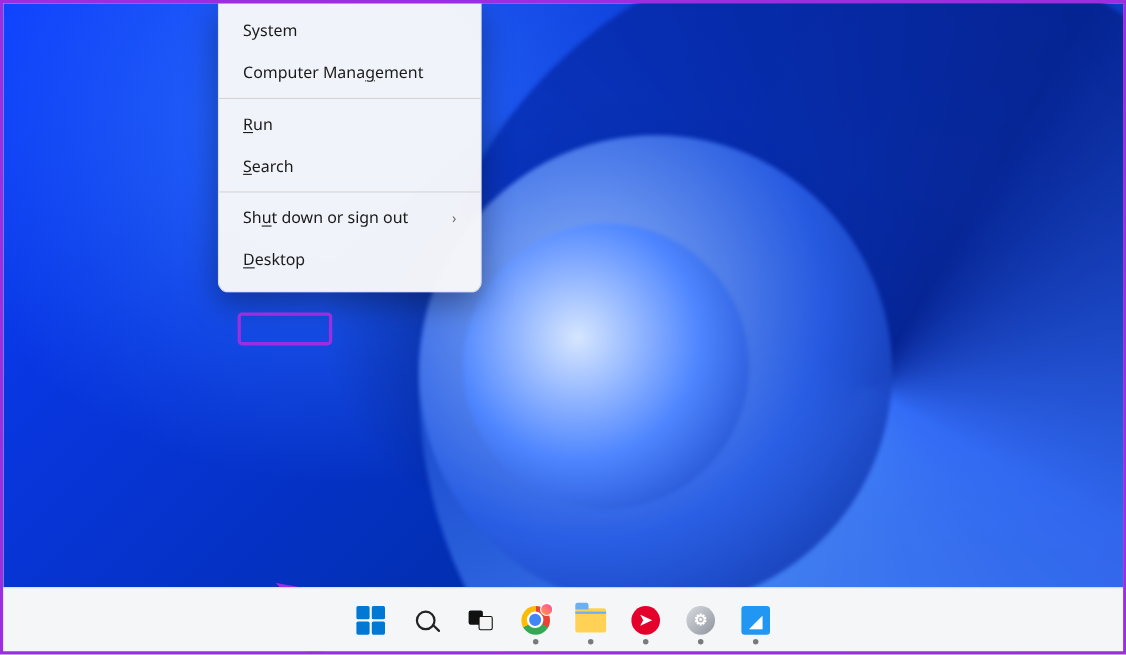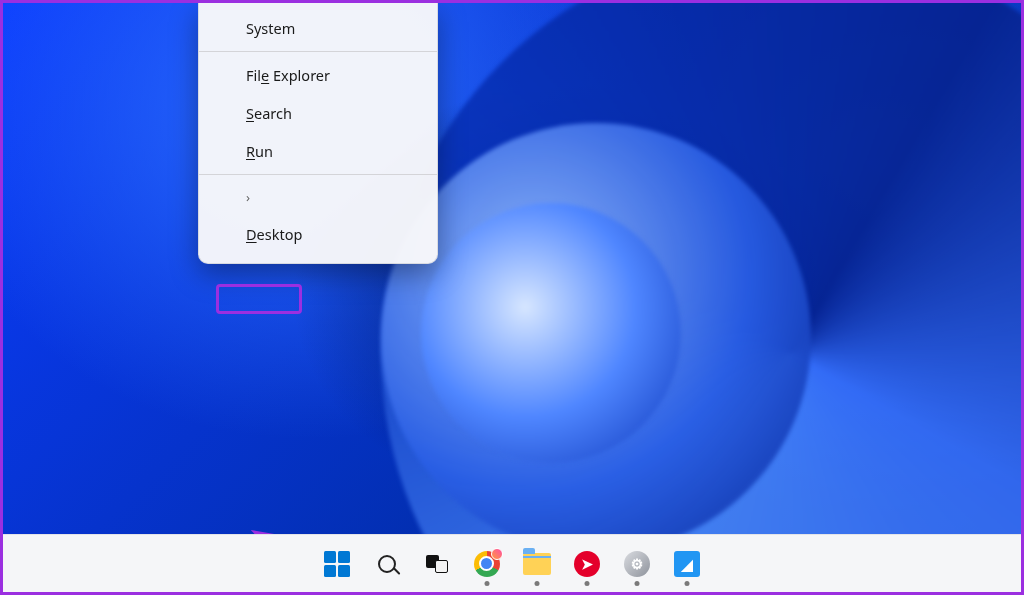--- a/index.html
+++ b/index.html
@@ -61,21 +61,21 @@
   
   .winx {
     position:absolute; left:195px; top:0; width:240px;
     background:rgba(248,248,250,0.97);
     border:1px solid rgba(0,0,0,0.1); border-top:none;
     border-radius:0 0 10px 10px;
     box-shadow:0 10px 28px rgba(0,0,0,.35);
     padding:6px 0 10px;
     font-size:14.5px; color:#1a1a1a;
   }
-  .mi { padding:9px 22px; display:flex; align-items:center; justify-content:space-between; cursor:default;margin-left:25px; }
+  .mi { padding:9px 22px; display:flex; align-items:center; justify-content:space-between; cursor:default; }
   .mi .u { text-decoration: underline; text-decoration-thickness:1px; text-underline-offset:2px; }
   .sep { height:1px; background:#d4d4d8; margin:4px 0; }
   .chev { font-size:13px; color:#666; }
   .highlight-box { position:absolute; left:213px; top:281px; width:86px; height:30px; border:3.5px solid #9b2fe0; border-radius:4px; pointer-events:none; }
 
   
   .arrow {
     position:absolute; left:150px; bottom:16px; width:190px; height:34px; pointer-events:none;
   }
   .arrow svg { width:100%; height:100%; overflow:visible; }
@@ -86,32 +86,33 @@
 <div class="wallpaper">
   <div class="fold f1"></div>
   <div class="fold f2"></div>
   <div class="fold f3"></div>
 </div>
 
 <div class="winx" id="winx">
     <div class="mi">
       <span>System</span>
     </div>
+    <div class="mi">
+      <span>Computer Mana<span class="u">g</span>ement</span>
+    </div>
     <div class="sep"></div>
     <div class="mi">
-      <span>Fil<span class="u">e</span> Explorer</span>
+      <span><span class="u">R</span>un</span>
     </div>
     <div class="mi">
       <span><span class="u">S</span>earch</span>
     </div>
-    <div class="mi">
-      <span><span class="u">R</span>un</span>
-    </div>
     <div class="sep"></div>
     <div class="mi">
+      <span>Sh<span class="u">u</span>t down or sign out</span>
       <span class="chev">›</span>
     </div>
     <div class="mi">
       <span><span class="u">D</span>esktop</span>
     </div>
   </div>
 <div class="highlight-box"></div>
 
 <div class="arrow">
   <svg viewBox="0 0 190 34">

